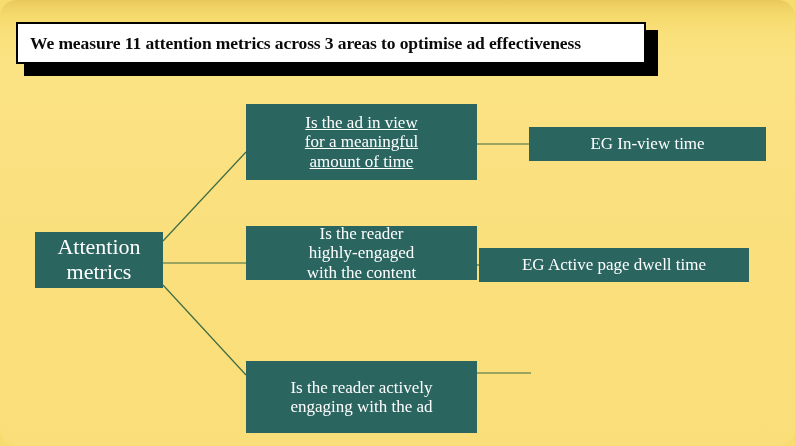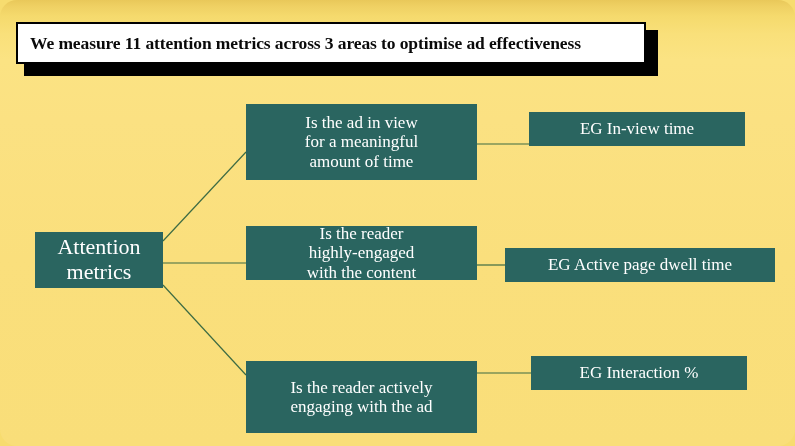--- a/index.html
+++ b/index.html
@@ -100,30 +100,30 @@
     width: 128px;
     height: 56px;
     font-size: 22px;
   }
 
   .node-area {
     left: 246px;
     width: 231px;
     font-size: 17px;
   }
-  #node-area-1 { top: 104px;  height: 76px; }
+  #node-area-1 { top: 104px;  height: 76px; text-decoration: underline; }
   #node-area-2 { top: 226px;  height: 54px; }
   #node-area-3 { top: 337px;  height: 72px; margin-top: 24px; }
 
   .node-eg {
     font-size: 17px;
     height: 34px;
   }
-  #node-eg-1 { left: 529px; top: 112px; width: 216px; }
-  #node-eg-2 { left: 505px; top: 248px; width: 270px; }
+  #node-eg-1 { left: 529px; top: 127px; width: 237px; }
+  #node-eg-2 { left: 479px; top: 248px; width: 270px; }
   #node-eg-3 { left: 531px; top: 356px; width: 216px; }
 </style>
 </head>
 <body>
 
 <div id="slide">
 
   <div id="title-shadow"></div>
   <div id="title-box">
     <span id="title-text">We measure 11 attention metrics across 3 areas to optimise ad effectiveness</span>
@@ -151,15 +151,14 @@
 for a meaningful
 amount of time</div>
   <div class="node node-area" id="node-area-2">Is the reader
 highly-engaged
 with the content</div>
   <div class="node node-area" id="node-area-3">Is the reader actively
 engaging with the ad</div>
 
   <div class="node node-eg" id="node-eg-1">EG In-view time</div>
   <div class="node node-eg" id="node-eg-2">EG Active page dwell time</div>
-  <div class="node node-eg" id="node-eg-3">EG Interaction %</div>
 
 </div>
 
 </body></html>

